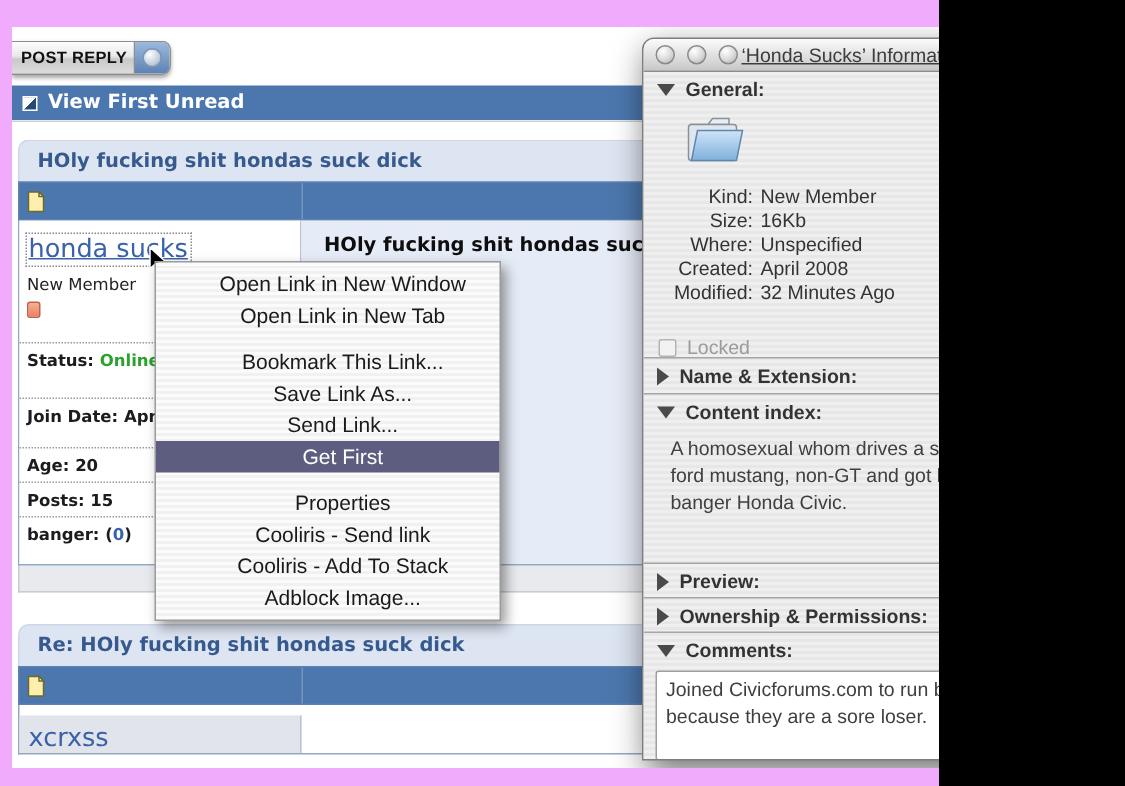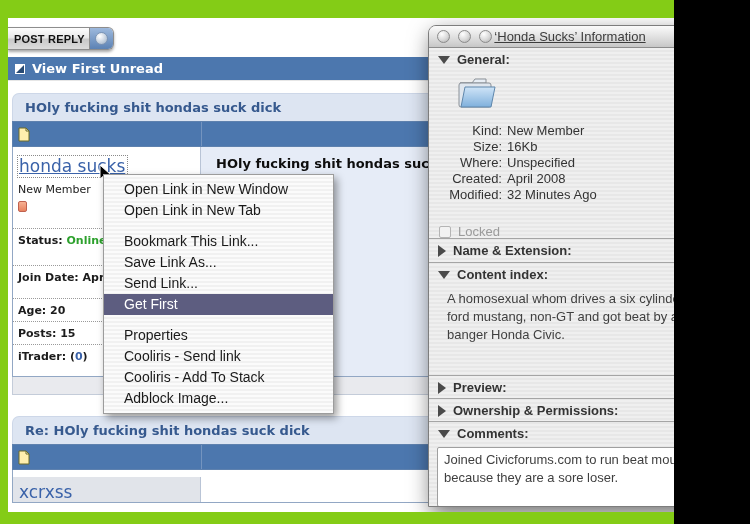--- a/index.html
+++ b/index.html
@@ -1,18 +1,18 @@
 <!DOCTYPE html>
 <html><head>
 <meta charset="utf-8">
 <style>
   * { margin:0; padding:0; box-sizing:border-box; }
   html,body { background:#000; }
   body { font-family:"DejaVu Sans","Liberation Sans",sans-serif; }
-  #stage { position:relative; width:674px; height:524px; background:#84cc16; overflow:hidden; }
+  #stage { position:relative; width:626px; height:524px; background:#f0abfc; overflow:hidden; }
   #viewport { position:absolute; left:8px; top:18px; width:737px; height:494px; background:#fff; overflow:hidden; }
 
   
   .post-reply { position:absolute; left:0; top:9px; width:106px; height:23px;
     border:1px solid #8d8d8d; border-left:none; border-radius:0 6px 6px 0;
     background:linear-gradient(180deg,#fdfdfd 0%,#e8e8e8 45%,#c9c9c9 55%,#dcdcdc 100%);
     box-shadow:0 2px 3px rgba(0,0,0,.35); display:flex; align-items:center; }
   .post-reply .pr-label { flex:1; font-size:11px; font-weight:bold; color:#111; letter-spacing:.2px; padding-left:6px; font-family:"Liberation Sans",sans-serif; }
   .pr-cap { width:24px; height:100%; border-left:1px solid #8d8d8d; border-radius:0 5px 5px 0;
     background:linear-gradient(180deg,#9db9dd,#5c82b4); position:relative; }
@@ -59,21 +59,21 @@
   .green { color:#2da12d; }
   .blue-num { color:#3a62a9; }
   .post-title-line { position:absolute; left:15px; top:9px; font-size:13px; font-weight:bold; color:#0e0e0e; white-space:nowrap; }
   .post-time { font-weight:normal; color:#8b8f99; }
   .t2 .post-title-line { top:8px; }
   .big-link { display:inline-block; margin:5px 0 0 6px; font-size:17px; color:#3a62a9; }
 
   
   .ctx-menu { position:absolute; left:95px; top:156px; width:231px; z-index:20;
     background:repeating-linear-gradient(180deg,#fbfbfb 0 2px,#f1f1f1 2px 4px);
-    border:1px solid #9c9c9c; box-shadow:3px 4px 8px rgba(0,0,0,.4); padding:4px 0; }
+    border:1px solid #9c9c9c; box-shadow:3px 4px 8px rgba(0,0,0,.4); padding:4px 0;text-align:center; }
   .ctx-item { height:21px; line-height:21px; padding-left:20px; font-size:14px; color:#1a1a1a;
     font-family:"Liberation Sans",sans-serif; white-space:nowrap; }
   .ctx-item.hl { background:#5d5d80; color:#fff; }
   .ctx-gap { height:10px; }
 
   
   .iw { position:absolute; left:420px; top:7px; width:284px; height:482px; z-index:30;
     border:1px solid #7d7d7d; border-radius:8px 8px 0 0; box-shadow:3px 8px 22px rgba(0,0,0,.55);
     background:#ececec; font-family:"Liberation Sans",sans-serif; overflow:hidden; }
   .iw-titlebar { height:22px; background:linear-gradient(180deg,#fbfbfb,#d2d2d2 80%,#c6c6c6);
@@ -152,21 +152,21 @@
             </div>
             <div class="u-row sp2">
               <span>Age:</span>
               <span>20</span>
             </div>
             <div class="u-row">
               <span>Posts:</span>
               <span>15</span>
             </div>
             <div class="u-row">
-              <span>iTrader:</span>
+              <span>banger:</span>
               <span>(</span><span class="blue-num">0</span><span>)</span>
             </div>
           </div>
         </div>
         <div class="cell-post">
           <div class="post-title-line">
             <span>HOly fucking shit hondas suck dick</span>
             <span class="post-time">- 32 Minutes Ago</span>
           </div>
         </div>

